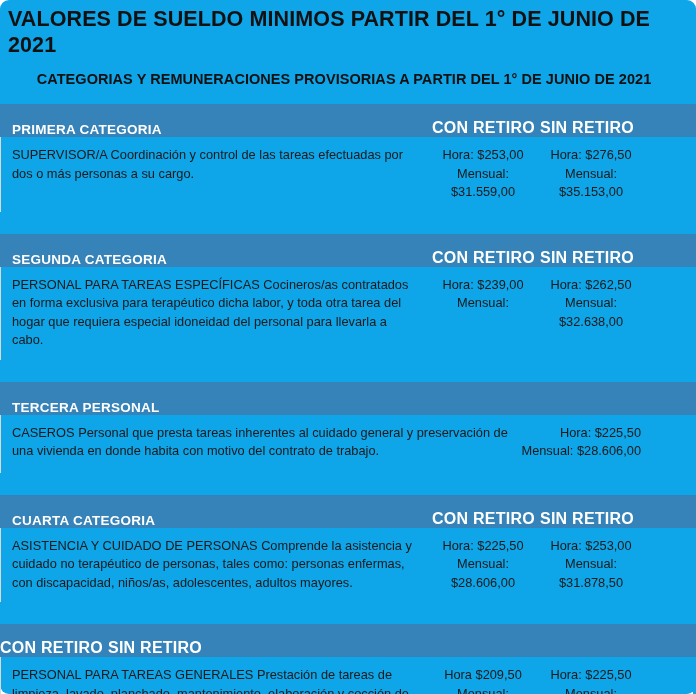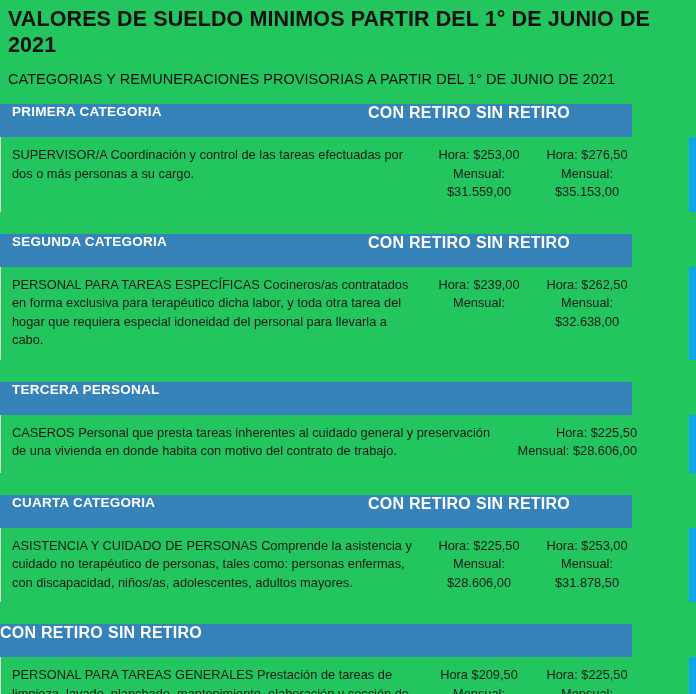--- a/index.html
+++ b/index.html
@@ -12,60 +12,62 @@
     height: 694px;
     font-family: "Liberation Sans", sans-serif;
     color: #1a1a1a;
     overflow: hidden;
   }
 
   .page {
     width: 696px;
     height: 694px;
     position: relative;
-    background: #22c55e;
+    background: #0ea5e9;
     box-sizing: border-box;
+    border-radius: 9px;
   }
 
   .doc-title {
     font-size: 21.5px;
     font-weight: bold;
     line-height: 26px;
     letter-spacing: 0.1px;
     color: #111111;
     margin: 0;
     padding: 6px 24px 0 8px;
   }
 
   .doc-subtitle {
     font-size: 14.5px;
-    font-weight: normal;
+    font-weight: bold;
     line-height: 21px;
     letter-spacing: 0.05px;
     color: #111111;
     margin: 0;
     padding: 11px 16px 0 8px;
+    text-align: center;
   }
 
   .tables {
     margin-top: 14px;
   }
 
   .cat-block {
     width: 696px;
     margin-bottom: 0;
   }
 
   .cat-header {
     background: #3583b9;
     color: #ffffff;
     height: 33px;
     display: flex;
-    align-items: flex-start;
-    width: 632px;
+    align-items: flex-end;
+    width: 696px;
     box-sizing: border-box;
   }
 
   .cat-header .cat-title {
     font-size: 13.5px;
     font-weight: bold;
     letter-spacing: 0.25px;
     padding-left: 12px;
     flex: 1 1 auto;
     white-space: nowrap;
@@ -81,21 +83,21 @@
   }
   .cat-header .col-head.spacer-right {
     width: 48px;
     flex: 0 0 48px;
   }
 
   .cat-body {
     display: flex;
     align-items: flex-start;
     border-left: 1px solid #d9d9d9;
-    border-right: 7px solid #0ea5e9;
+    border-right: 3px solid #0ea5e9;
     box-sizing: border-box;
     width: 696px;
     padding-top: 9px;
     padding-bottom: 10px;
     min-height: 58px;
   }
 
   .cat-desc {
     font-size: 12.8px;
     line-height: 18.5px;

